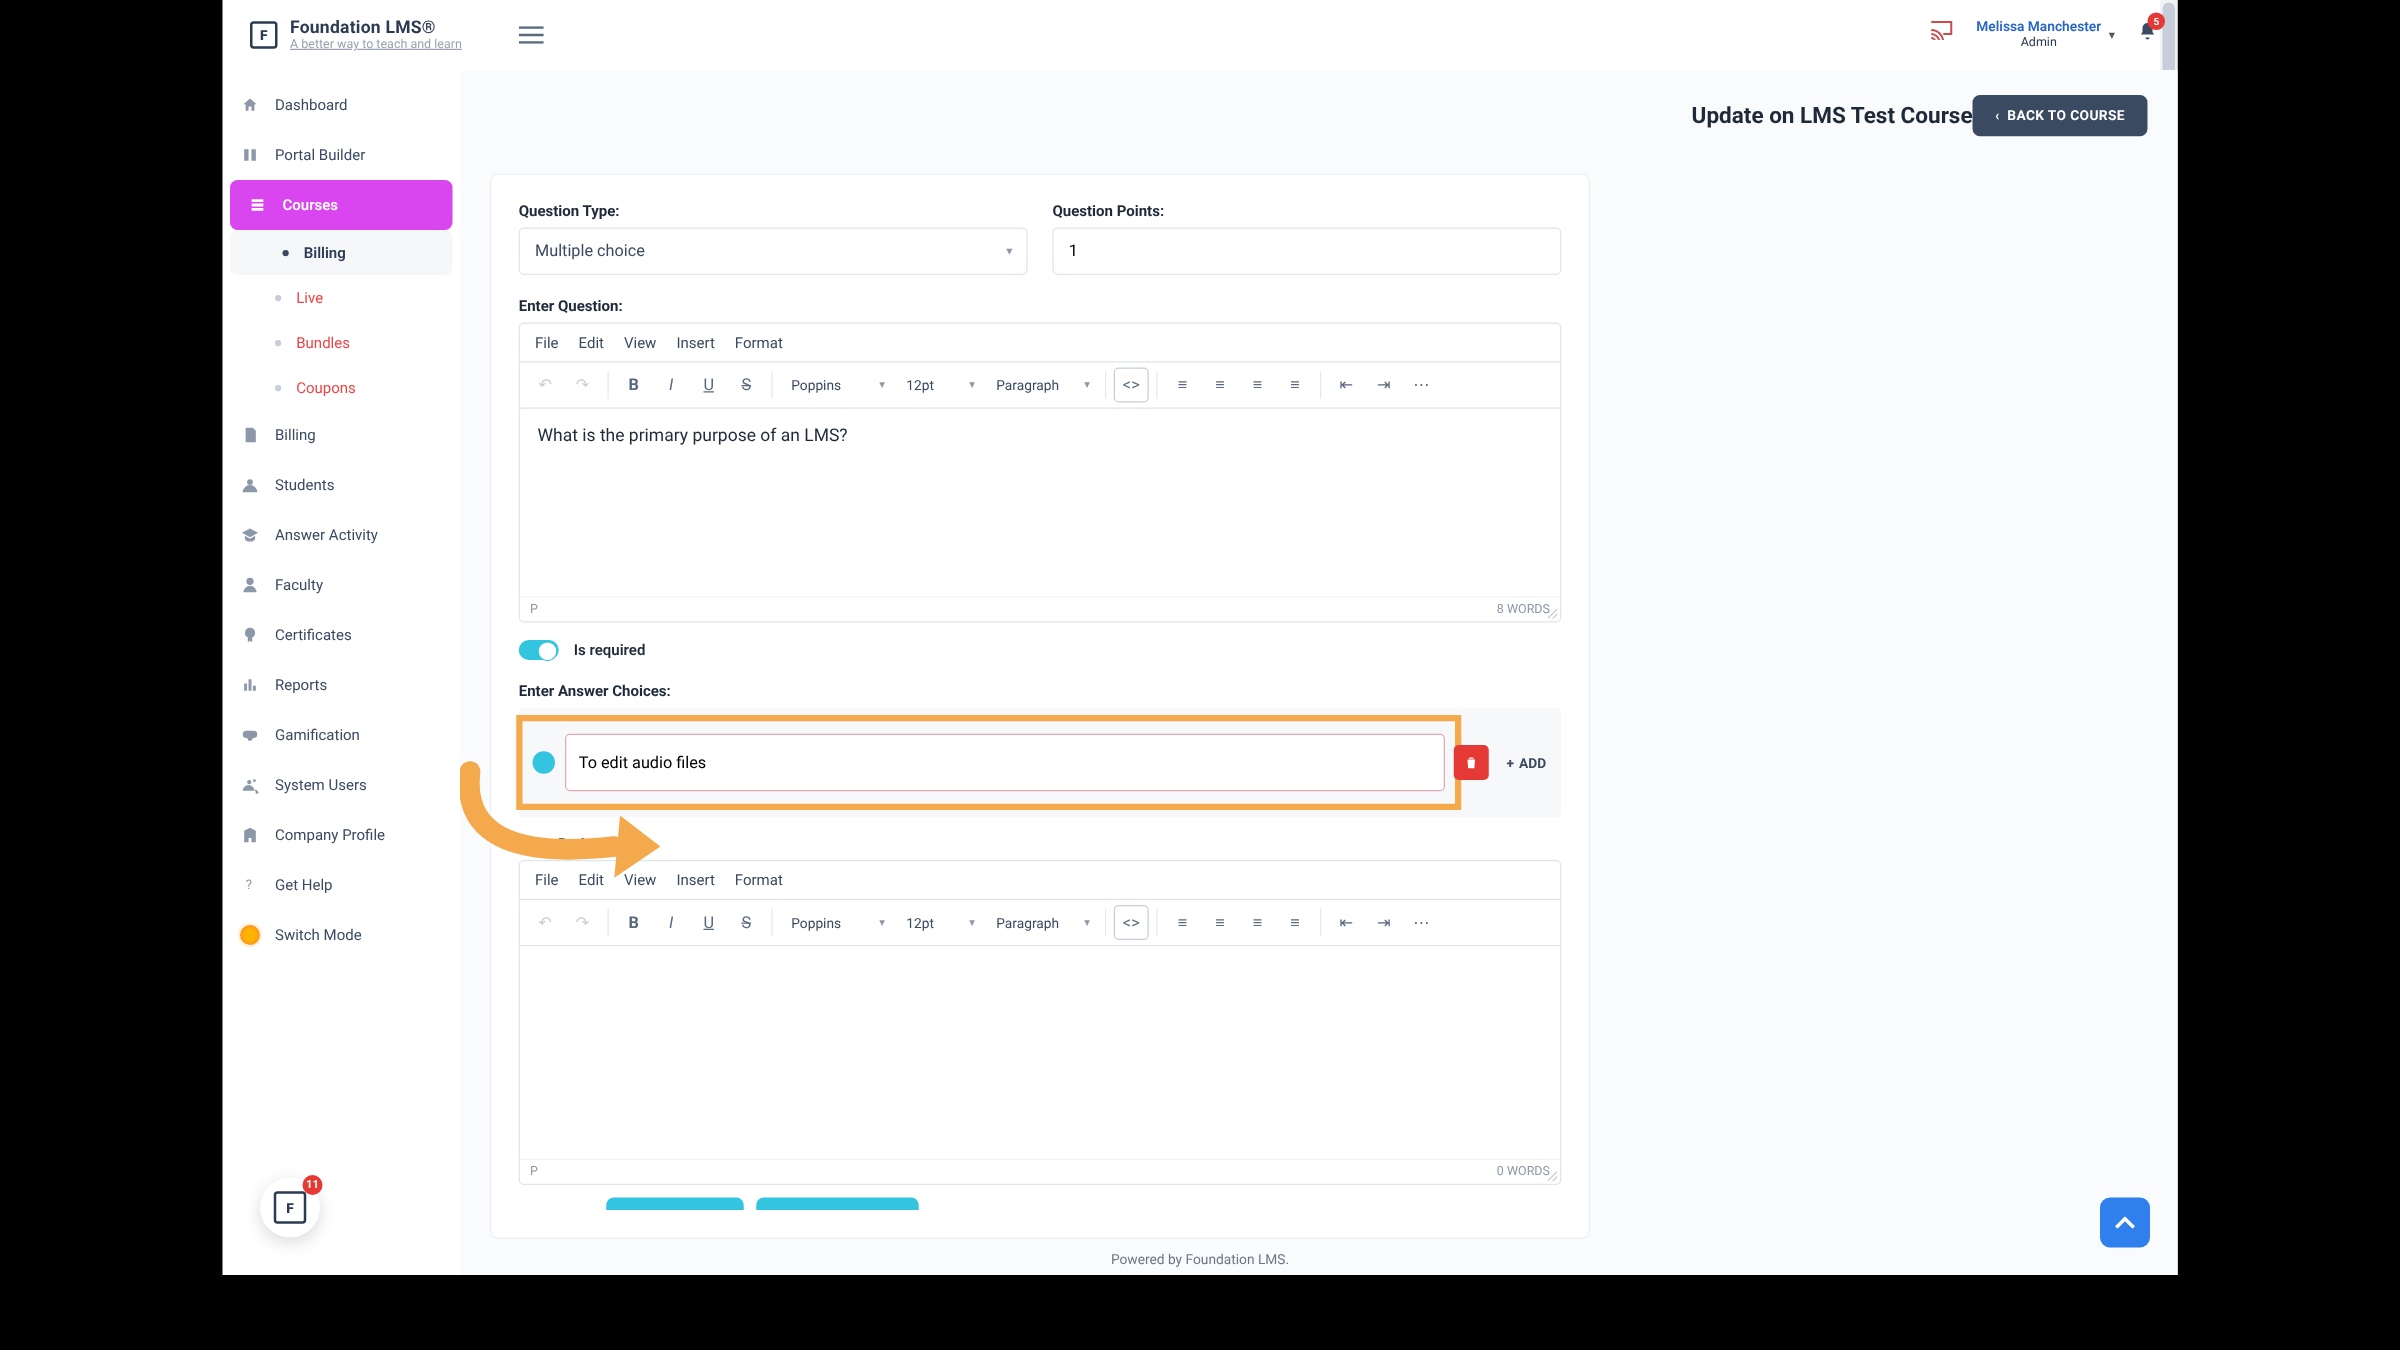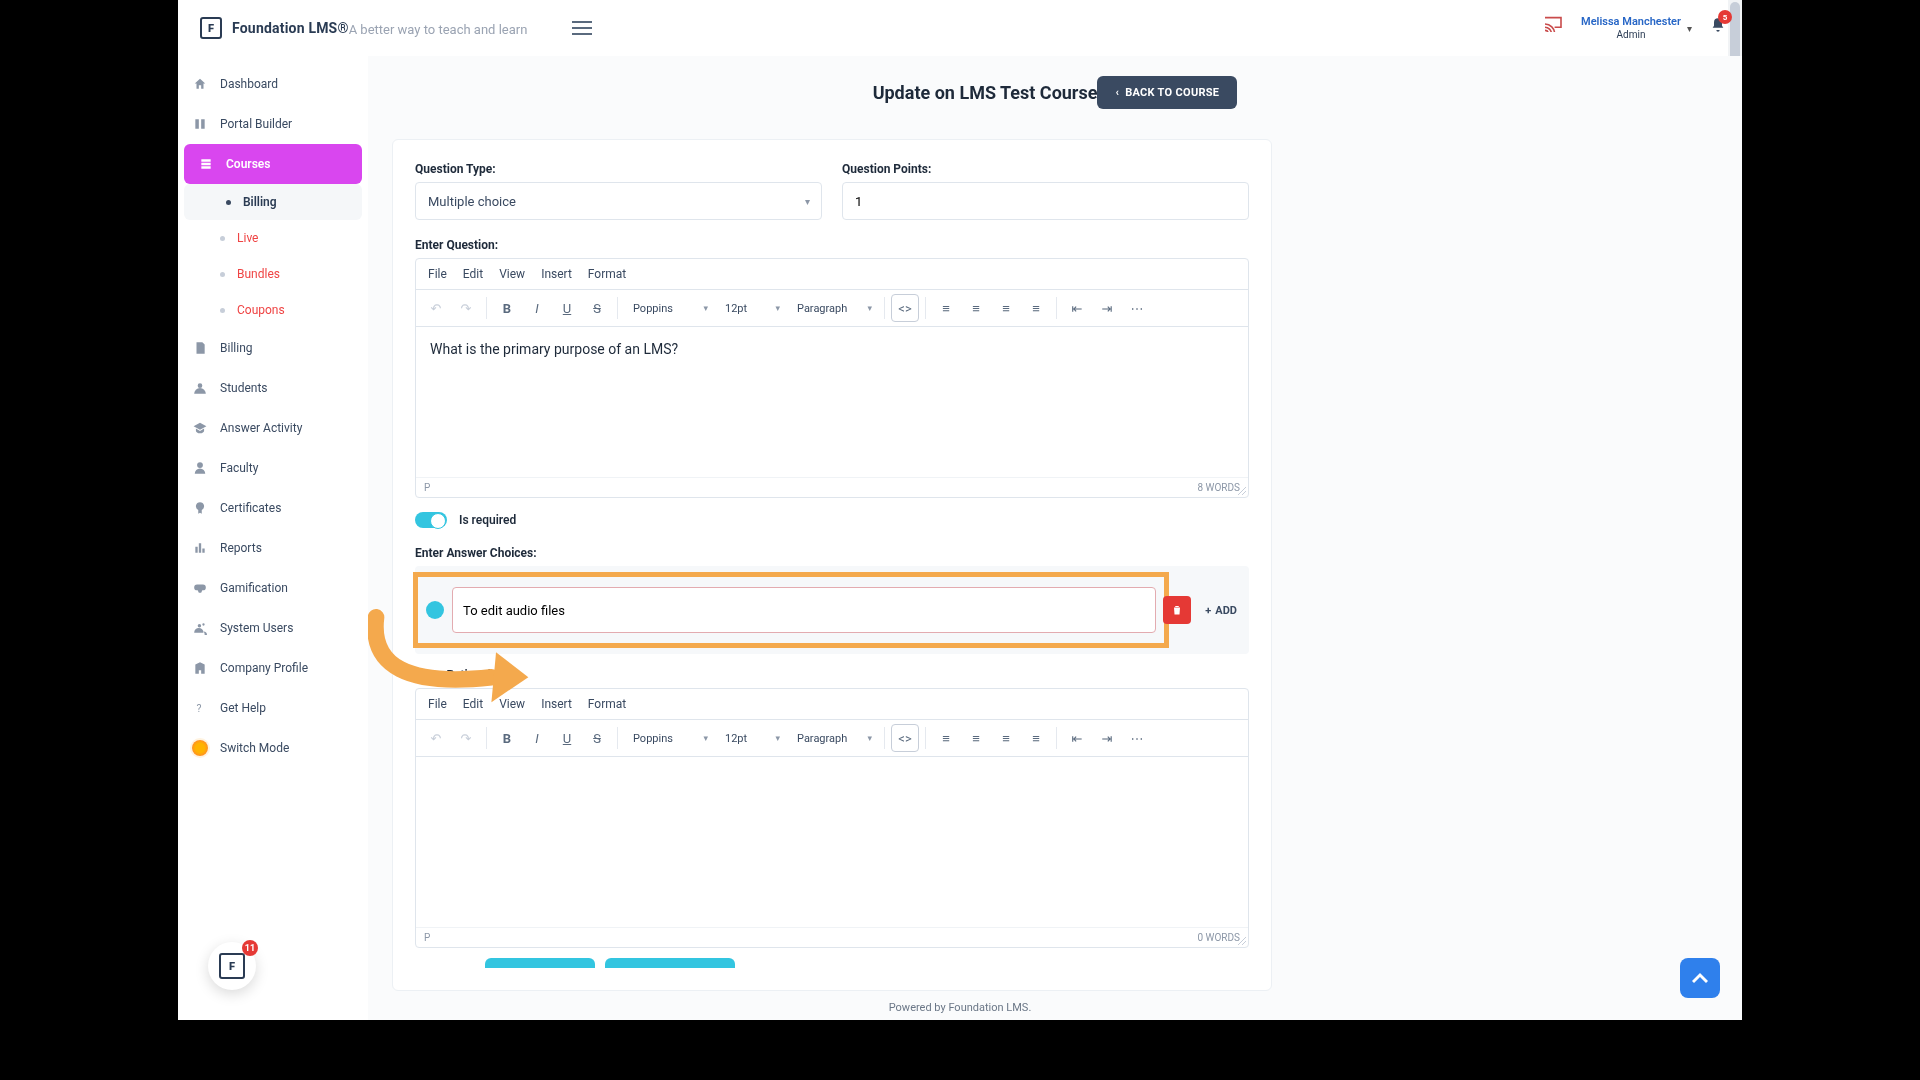--- a/index.html
+++ b/index.html
@@ -1,23 +1,23 @@
 <!DOCTYPE html>
 <html><head>
 <meta charset="utf-8">
 <style>
   * { box-sizing: border-box; margin: 0; padding: 0; font-family: -apple-system, "Segoe UI", Roboto, sans-serif; }
   body { background:#000; width:1920px; height:1080px; overflow:hidden; }
   .viewport { position:absolute; left:178px; top:0; width:1564px; height:1020px; background:#fff; }
   .topbar { height:56px; display:flex; align-items:center; justify-content:space-between; padding:0 16px; }
   .brand { display:flex; align-items:center; gap:10px; margin-left:6px;}
   .brand-logo { width:22px; height:22px; border:2px solid #2a3b53; border-radius:3px; display:flex; align-items:center; justify-content:center; color:#2a3b53; font-weight:900; font-size:11px;}
-  .brand-text { display:flex; flex-direction:row; line-height:1;}
+  .brand-text { display:flex; flex-direction:column; line-height:1;}
   .brand-text .t1 { font-size:14px; font-weight:700; color:#2a3b53; letter-spacing:0.2px; }
-  .brand-text .t2 { font-size:13px; color:#9aa3b2; margin-top:2px;}
+  .brand-text .t2 { font-size:10px; color:#9aa3b2; margin-top:2px;text-decoration:underline;}
   .hamburger-btn { margin-left:40px; width:30px; height:30px; display:flex; align-items:center; justify-content:center; cursor:pointer;}
   .hamburger-btn svg { width:20px; height:14px; }
   .top-right { display:flex; gap:18px; }
   .cast-icon svg { width:20px; height:16px; }
   .user-block { display:flex; flex-direction:column; align-items:center; line-height:1.1; }
   .user-name { font-size:11px; color:#2766c6; font-weight:600; }
   .user-role { font-size:10px; color:#2a3b53; }
   .user-caret { color:#555; font-size:10px; }
   .bell-wrap { position:relative; }
   .bell-wrap svg { width:16px; height:18px; fill:#3a4a61; }
@@ -28,21 +28,21 @@
   .nav-item.active { background:#d946ef; color:#fff; border-radius:6px; margin:0 6px; font-weight:600;}
   .nav-item.sub { padding-left:42px; font-size:12px; color:#ef4444; height:36px;}
   .nav-item.sub.active-sub { color:#2a3b53; font-weight:600; background:#f5f7f9; border-radius:6px; margin:0 6px; }
   .nav-item .dot { width:5px; height:5px; border-radius:50%; background:#c7ced9; }
   .nav-item.sub.active-sub .dot { background:#3a4a61; }
   .nav-ico { width:16px; height:16px; display:flex; align-items:center; justify-content:center; }
   .nav-ico svg { width:14px; height:14px; fill:#8c97a7; }
   .nav-item.active .nav-ico svg { fill:#fff; }
   .sun-ico { width:16px; height:16px; border-radius:50%; background: radial-gradient(circle, #ffb300 40%, #ff7043 100%); box-shadow:0 0 0 2px #fff3e0;}
   .main { flex:1; background:#fafbfc; padding:20px 24px 0 24px; position:relative; overflow:hidden;}
-  .page-head { display:flex; justify-content:center; align-items:center; margin-bottom:30px;}
+  .page-head { display:flex; justify-content:flex-end; align-items:center; margin-bottom:30px;}
   .page-title { font-size:18px; font-weight:700; color:#1e2a3a; }
   .back-btn { background:#3a4a61; color:#fff; border:none; border-radius:6px; padding:10px 18px; font-size:11px; font-weight:700; letter-spacing:0.3px; display:flex; align-items:center; gap:6px; cursor:pointer;}
   .card { background:#fff; border:1px solid #ecf0f4; border-radius:6px; padding:22px; width:880px; margin-bottom:20px;}
   .row2 { display:flex; gap:20px; margin-bottom:18px;}
   .col { flex:1; }
   .fl { font-size:12px; font-weight:700; color:#1e2a3a; margin-bottom:6px; display:block;}
   .sel { width:100%; height:38px; border:1px solid #dfe5ec; border-radius:4px; padding:0 12px; font-size:13px; color:#3a4a61; background:#fff; appearance:none; position:relative;}
   .sel-wrap { position:relative; }
   .sel-wrap::after { content:"▾"; position:absolute; right:12px; top:50%; transform:translateY(-50%); color:#8c97a7; font-size:10px; pointer-events:none;}
   .txt { width:100%; height:38px; border:1px solid #dfe5ec; border-radius:4px; padding:0 12px; font-size:13px;}

